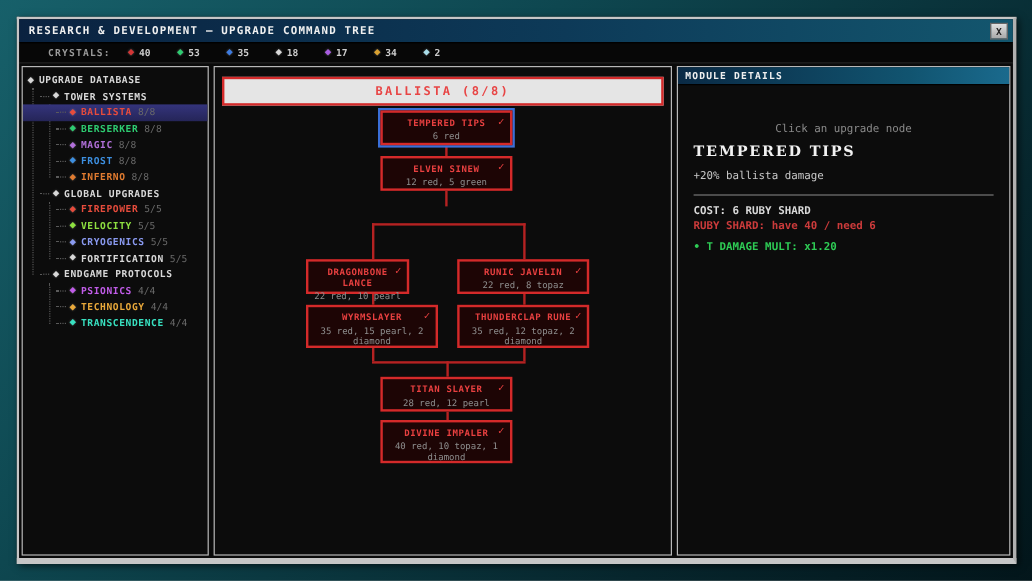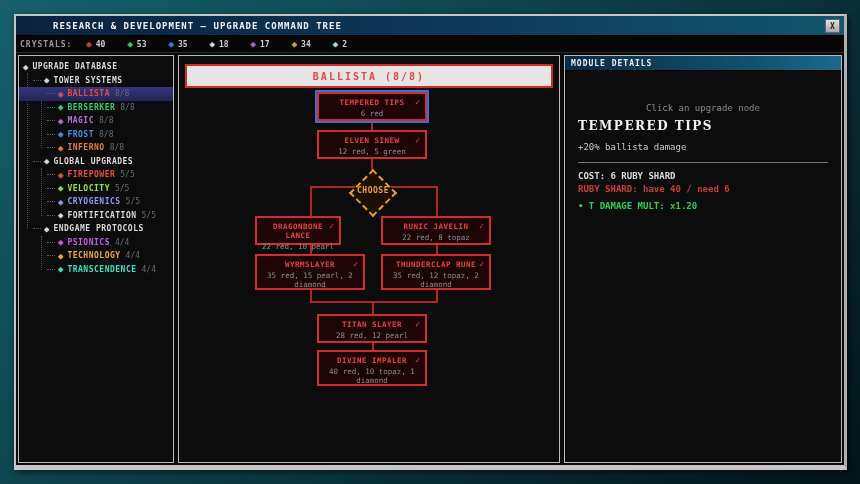--- a/index.html
+++ b/index.html
@@ -17,33 +17,32 @@
     border-right:3px solid #b0b0b0;
     box-shadow:2px 2px 6px rgba(0,0,0,.6);
     display:flex; flex-direction:column;
   }
   
   .titlebar {
     height:20px; flex:0 0 20px;
     background:linear-gradient(90deg,#0a2240 0%,#0d3a58 55%,#13566e 100%);
     display:flex; align-items:center; position:relative;
     border-bottom:1px solid #000;
-    padding-left:29px;
   }
   .titlebar-text { color:#f0f0f0; font-size:9px; font-weight:bold; letter-spacing:1px; padding-left:8px; }
   .close-btn {
     position:absolute; right:4px; top:3px; width:15px; height:14px;
     background:linear-gradient(180deg,#e0e0e0,#a8a8a8);
     border:1px solid #666; color:#222; font-size:8px; font-weight:bold;
     display:flex; align-items:center; justify-content:center; cursor:pointer;
   }
   
   .crystalbar {
     height:17px; flex:0 0 17px; background:#070707; border-bottom:1px solid #2a2a2a;
-    display:flex; align-items:center; font-size:8px; padding-left:4px;
+    display:flex; align-items:center; font-size:8px; padding-left:24px;
   }
   .crystalbar .clabel { color:#9a9a9a; font-weight:bold; letter-spacing:1px; margin-right:14px; }
   .crystal { display:flex; align-items:center; margin-right:22px; }
   .crystal .gem { font-size:9px; margin-right:4px; text-shadow:0 0 2px rgba(255,255,255,.35); }
   .crystal .cnt { color:#cccccc; font-weight:bold; }
   
   .content { flex:1; display:flex; gap:4px; padding:2px; background:#0a0a0a; }
   .panel { background:#0c0c0c; border:1px solid #b8b8b8; }
   
   .sidebar { width:156px; flex:0 0 156px; position:relative; padding-top:4px; font-size:8px; overflow:hidden; }
@@ -271,24 +270,20 @@
 
       <div class="tnode sel" style="left:138px;top:36px;width:110px;height:29px">
         <div class="ntitle"><span>TEMPERED TIPS</span><span class="ncheck">✓</span></div>
         <div class="ncost">6 red</div>
       </div>
       <div class="tnode" style="left:138px;top:74px;width:110px;height:29px">
         <div class="ntitle"><span>ELVEN SINEW</span><span class="ncheck">✓</span></div>
         <div class="ncost">12 red, 5 green</div>
       </div>
 
-      <div class="choose-wrap">
-        <div class="choose-diamond"></div>
-        <div class="choose-label">CHOOSE</div>
-      </div>
 
       <div class="tnode" style="left:76px;top:160px;width:86px;height:29px">
         <div class="ntitle"><span>DRAGONBONE LANCE</span><span class="ncheck">✓</span></div>
         <div class="ncost">22 red, 10 pearl</div>
       </div>
       <div class="tnode" style="left:202px;top:160px;width:110px;height:29px">
         <div class="ntitle"><span>RUNIC JAVELIN</span><span class="ncheck">✓</span></div>
         <div class="ncost">22 red, 8 topaz</div>
       </div>
       <div class="tnode" style="left:76px;top:198px;width:110px;height:36px">

